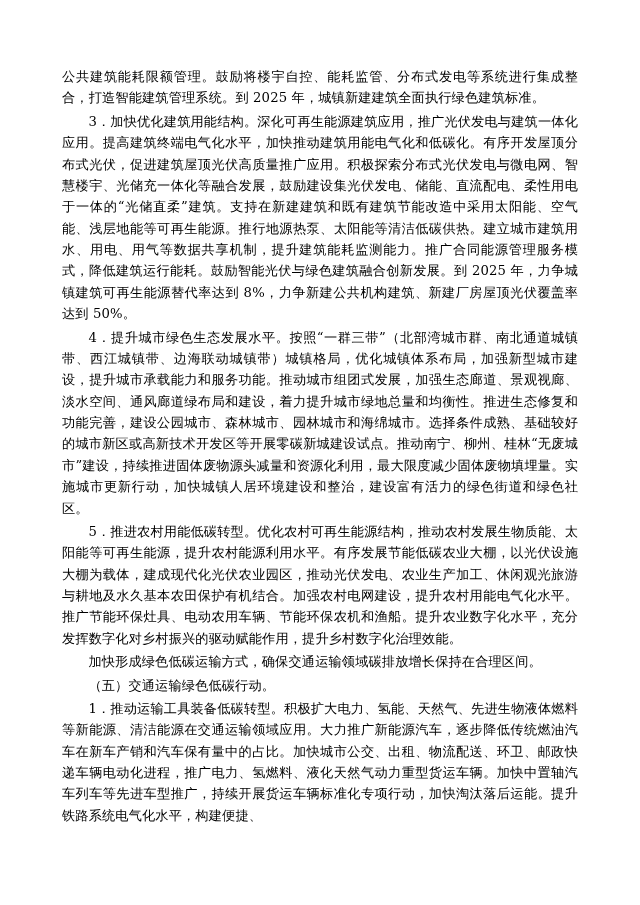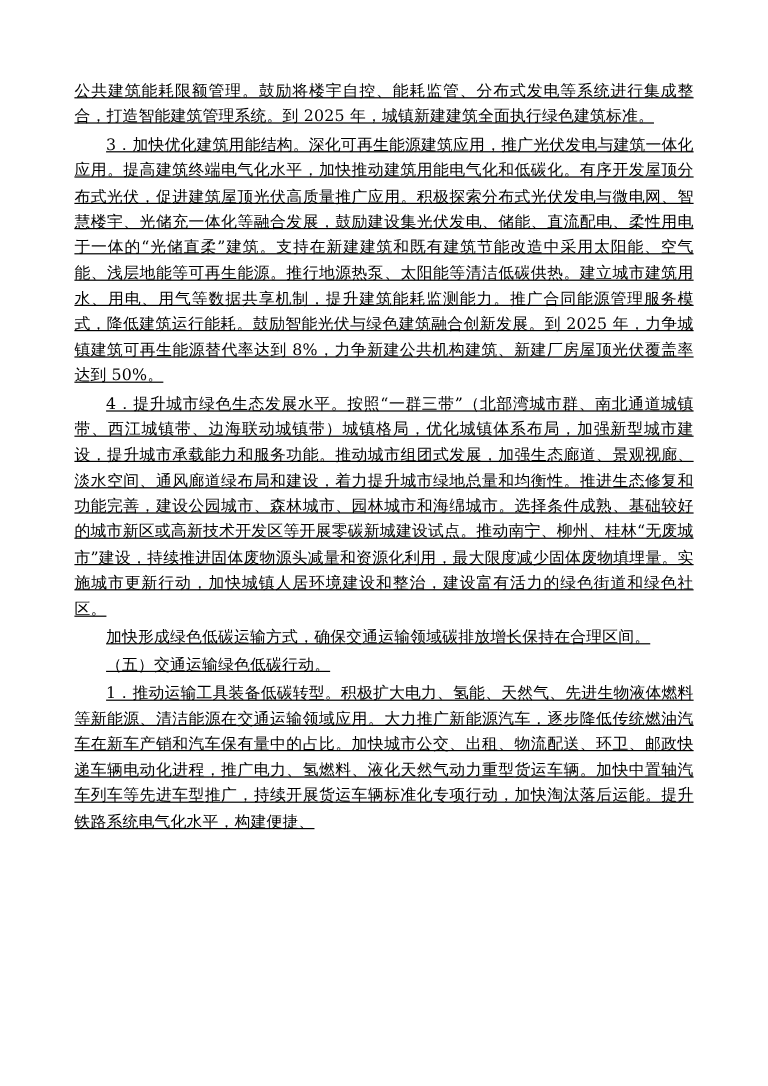--- a/index.html
+++ b/index.html
@@ -24,34 +24,34 @@
   .doc-body {
     font-size: 13.2px;
     line-height: 1.62;
     text-align: justify;
     text-justify: inter-ideograph;
     letter-spacing: 0.15px;
   }
   p.para {
     margin: 0 0 2px 0;
     text-indent: 0;
-    text-decoration: underline;
   }
   p.indent {
     text-indent: 2em;
   }
   p.gap {
     margin-top: 1px;
   }
 </style>
 </head>
 <body>
 
 <div class="page">
   <div class="doc-body">
     <p class="para">公共建筑能耗限额管理。鼓励将楼宇自控、能耗监管、分布式发电等系统进行集成整合，打造智能建筑管理系统。到 2025 年，城镇新建建筑全面执行绿色建筑标准。</p>
     <p class="para indent gap">3．加快优化建筑用能结构。深化可再生能源建筑应用，推广光伏发电与建筑一体化应用。提高建筑终端电气化水平，加快推动建筑用能电气化和低碳化。有序开发屋顶分布式光伏，促进建筑屋顶光伏高质量推广应用。积极探索分布式光伏发电与微电网、智慧楼宇、光储充一体化等融合发展，鼓励建设集光伏发电、储能、直流配电、柔性用电于一体的“光储直柔”建筑。支持在新建建筑和既有建筑节能改造中采用太阳能、空气能、浅层地能等可再生能源。推行地源热泵、太阳能等清洁低碳供热。建立城市建筑用水、用电、用气等数据共享机制，提升建筑能耗监测能力。推广合同能源管理服务模式，降低建筑运行能耗。鼓励智能光伏与绿色建筑融合创新发展。到 2025 年，力争城镇建筑可再生能源替代率达到 8%，力争新建公共机构建筑、新建厂房屋顶光伏覆盖率达到 50%。</p>
     <p class="para indent gap">4．提升城市绿色生态发展水平。按照“一群三带”（北部湾城市群、南北通道城镇带、西江城镇带、边海联动城镇带）城镇格局，优化城镇体系布局，加强新型城市建设，提升城市承载能力和服务功能。推动城市组团式发展，加强生态廊道、景观视廊、淡水空间、通风廊道绿布局和建设，着力提升城市绿地总量和均衡性。推进生态修复和功能完善，建设公园城市、森林城市、园林城市和海绵城市。选择条件成熟、基础较好的城市新区或高新技术开发区等开展零碳新城建设试点。推动南宁、柳州、桂林“无废城市”建设，持续推进固体废物源头减量和资源化利用，最大限度减少固体废物填埋量。实施城市更新行动，加快城镇人居环境建设和整治，建设富有活力的绿色街道和绿色社区。</p>
+    <p class="para indent gap">5．推进农村用能低碳转型。优化农村可再生能源结构，推动农村发展生物质能、太阳能等可再生能源，提升农村能源利用水平。有序发展节能低碳农业大棚，以光伏设施大棚为载体，建成现代化光伏农业园区，推动光伏发电、农业生产加工、休闲观光旅游与耕地及水久基本农田保护有机结合。加强农村电网建设，提升农村用能电气化水平。推广节能环保灶具、电动农用车辆、节能环保农机和渔船。提升农业数字化水平，充分发挥数字化对乡村振兴的驱动赋能作用，提升乡村数字化治理效能。</p>
     <p class="para indent gap">加快形成绿色低碳运输方式，确保交通运输领域碳排放增长保持在合理区间。</p>
     <p class="para indent gap">（五）交通运输绿色低碳行动。</p>
     <p class="para indent gap">1．推动运输工具装备低碳转型。积极扩大电力、氢能、天然气、先进生物液体燃料等新能源、清洁能源在交通运输领域应用。大力推广新能源汽车，逐步降低传统燃油汽车在新车产销和汽车保有量中的占比。加快城市公交、出租、物流配送、环卫、邮政快递车辆电动化进程，推广电力、氢燃料、液化天然气动力重型货运车辆。加快中置轴汽车列车等先进车型推广，持续开展货运车辆标准化专项行动，加快淘汰落后运能。提升铁路系统电气化水平，构建便捷、</p>
   </div>
 </div>
 
 </body></html>

